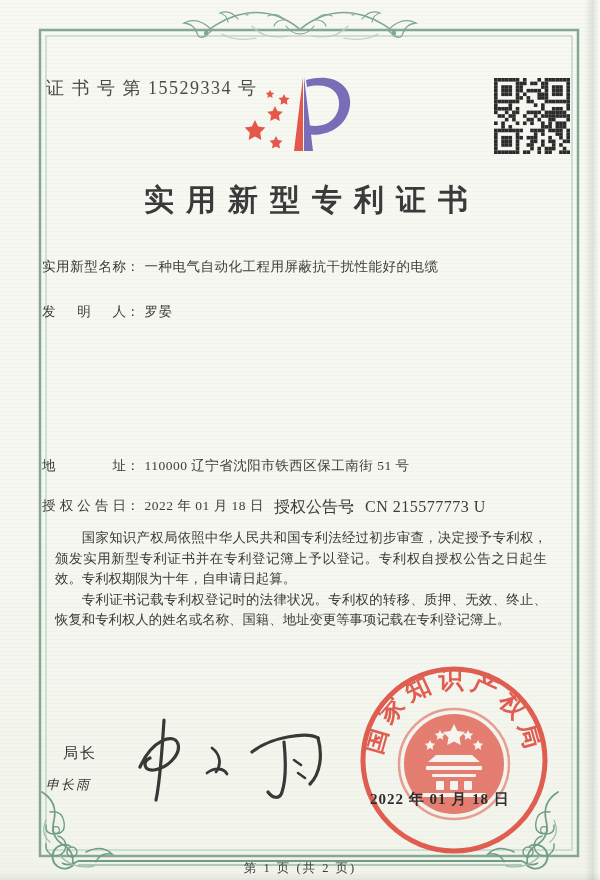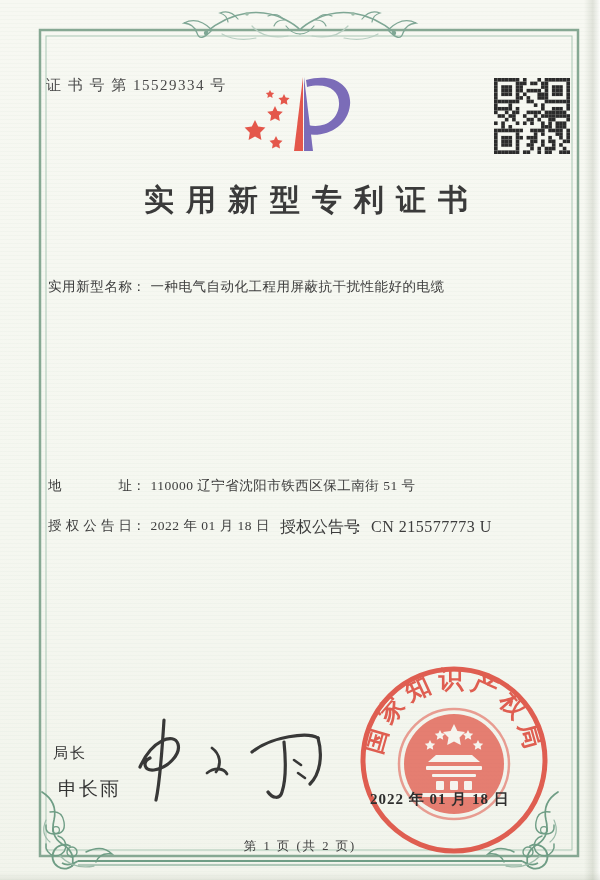--- a/index.html
+++ b/index.html
@@ -12,40 +12,40 @@
   .page::before{ 
     content:"";position:absolute;inset:0;
     background:repeating-linear-gradient(0deg,rgba(150,180,155,0.05) 0 1px,transparent 1px 4px);
     pointer-events:none;
   }
   .edge-right{position:absolute;top:0;right:0;width:16px;height:100%;
     background:linear-gradient(90deg,rgba(120,130,110,0) 0%,rgba(120,130,110,0.18) 55%,rgba(255,255,255,0.6) 100%);}
   .edge-bottom{position:absolute;left:0;bottom:0;width:100%;height:8px;
     background:linear-gradient(180deg,rgba(120,130,110,0) 0%,rgba(120,130,110,0.12) 100%);}
   .frame-svg{position:absolute;left:0;top:0;pointer-events:none;}
-  .cert-number{position:absolute;left:46px;top:76px;font-size:15px;letter-spacing:1.5px;color:#4a4a4a;}
+  .cert-number{position:absolute;left:46px;top:76px;font-size:18px;letter-spacing:1.5px;color:#4a4a4a;}
   .logo{position:absolute;left:230px;top:74px;}
   .qr{position:absolute;left:494px;top:78px;}
   .title{position:absolute;left:0;top:180px;width:100%;text-align:center;
     font-size:30px;font-weight:bold;letter-spacing:12px;padding-left:24px;box-sizing:border-box;color:#3a3a3a;}
-  .field-row{position:absolute;left:48px;font-size:13.5px;color:#3d3d3d;white-space:nowrap;margin-top:20px;}
+  .field-row{position:absolute;left:42px;font-size:13.5px;color:#3d3d3d;white-space:nowrap;}
   .flabel{display:inline-block;width:84px;text-align:justify;text-align-last:justify;vertical-align:top;}
   .fcolon{display:inline-block;vertical-align:top;}
   .fvalue{margin-left:5px;letter-spacing:0.5px;}
   .grant-no{position:absolute;left:232px;top:0;font-size:16px;white-space:nowrap;}
   .gnlabel{display:inline-block;width:70px;text-align:justify;text-align-last:justify;vertical-align:top;}
   .paragraphs{position:absolute;left:55px;top:528px;width:492px;font-size:13.4px;line-height:20.5px;
     text-align:justify;color:#3a3a3a;}
   .paragraphs p{margin:0;text-indent:2em;}
-  .sig-title{position:absolute;left:53px;top:744px;font-size:15px;letter-spacing:2px;color:#333;text-align:center;}
-  .sig-name{position:absolute;left:58px;top:776px;font-size:19px;letter-spacing:2px;color:#333;}
+  .sig-title{position:absolute;left:63px;top:744px;font-size:15px;letter-spacing:2px;color:#333;text-align:center;}
+  .sig-name{position:absolute;left:46px;top:776px;font-size:13px;letter-spacing:2px;color:#333;font-style:italic;}
   .sig-script{position:absolute;left:112px;top:712px;}
   .seal{position:absolute;left:356px;top:662px;}
   .seal-date{position:absolute;left:370px;top:790px;font-size:15px;font-weight:bold;letter-spacing:1px;color:#2e2e2e;z-index:5;}
-  .footer{position:absolute;left:0;top:838px;width:100%;text-align:center;font-size:12.5px;color:#3d3d3d;letter-spacing:2px;}
+  .footer{position:absolute;left:0;top:860px;width:100%;text-align:center;font-size:12.5px;color:#3d3d3d;letter-spacing:2px;}
 </style>
 </head>
 <body>
 
 <div class="page">
 
   <svg class="frame-svg" width="600" height="880" viewBox="0 0 600 880">
 
     <rect x="40" y="30" width="538" height="826" fill="none" stroke="#86a893" stroke-width="2.5"></rect>
     <rect x="46" y="36" width="526" height="814" fill="none" stroke="#aac8b5" stroke-width="1"></rect>
@@ -345,30 +345,37 @@
         <rect x="68.4" y="72.0" width="3.6" height="3.6"></rect>
         <rect x="72.0" y="72.0" width="3.6" height="3.6"></rect>
       </g>
     </svg>
 
   <div class="title">实用新型专利证书</div>
 
   <div class="field-row" style="top:258px">
     <span class="flabel">实用新型名称</span><span class="fcolon">：</span><span class="fvalue">一种电气自动化工程用屏蔽抗干扰性能好的电缆</span>
   </div>
+  <div class="field-row" style="top:303px">
+    <span class="flabel">发明人</span><span class="fcolon">：</span><span class="fvalue">罗晏</span>
+  </div>
   <div class="field-row" style="top:457px">
     <span class="flabel">地址</span><span class="fcolon">：</span><span class="fvalue">110000 辽宁省沈阳市铁西区保工南街 51 号</span>
   </div>
   <div class="field-row" style="top:497px">
     <span class="flabel">授权公告日</span><span class="fcolon">：</span><span class="fvalue">2022 年 01 月 18 日</span>
     <span class="grant-no">
       <span class="gnlabel">授权公告号</span><span>：</span><span class="fvalue">CN 215577773 U</span>
     </span>
   </div>
 
+  <div class="paragraphs">
+    <p>国家知识产权局依照中华人民共和国专利法经过初步审查，决定授予专利权，颁发实用新型专利证书并在专利登记簿上予以登记。专利权自授权公告之日起生效。专利权期限为十年，自申请日起算。</p>
+    <p>专利证书记载专利权登记时的法律状况。专利权的转移、质押、无效、终止、恢复和专利权人的姓名或名称、国籍、地址变更等事项记载在专利登记簿上。</p>
+  </div>
 
   <div class="sig-title">局长</div>
   <div class="sig-name">申长雨</div>
   <svg class="sig-script" width="230" height="100" viewBox="0 0 230 100" fill="none" stroke="#1f1f1f" stroke-width="3.2" stroke-linecap="round" opacity="0.88">
     <path d="M28,55 C40,28 62,20 66,32 C69,42 56,56 42,58 C32,59 30,50 38,46"></path>
     <path d="M52,8 C50,40 48,70 44,88"></path>
     <path d="M100,36 C108,42 110,52 104,60" stroke-width="2.8"></path>
     <path d="M95,61 C103,55 112,56 115,62" stroke-width="2.8"></path>
     <path d="M140,40 C160,24 196,20 206,26"></path>
     <path d="M172,30 C174,50 174,68 170,80 C168,88 160,86 156,80"></path>

